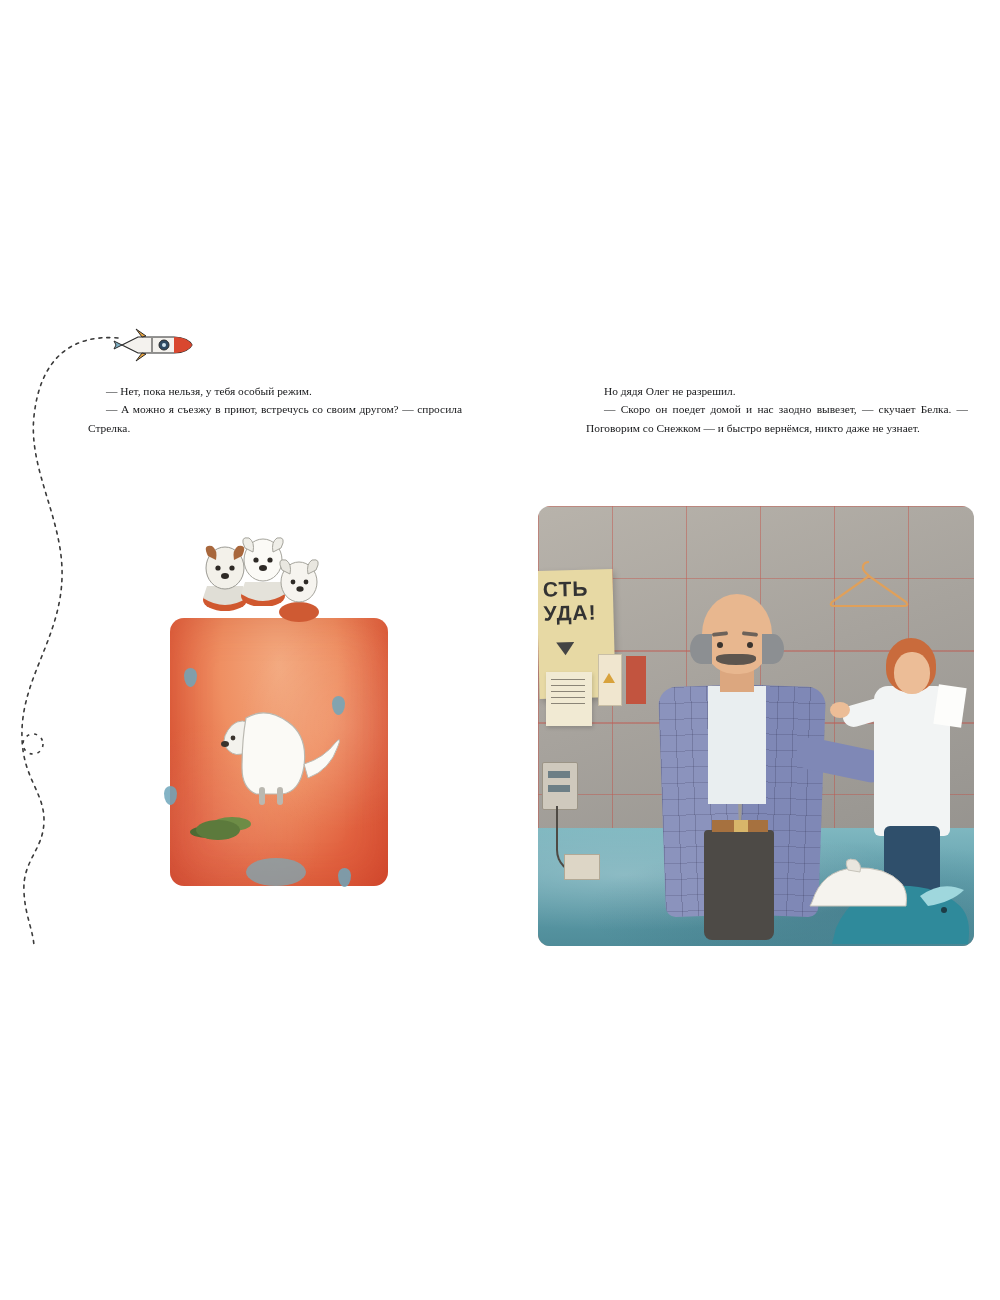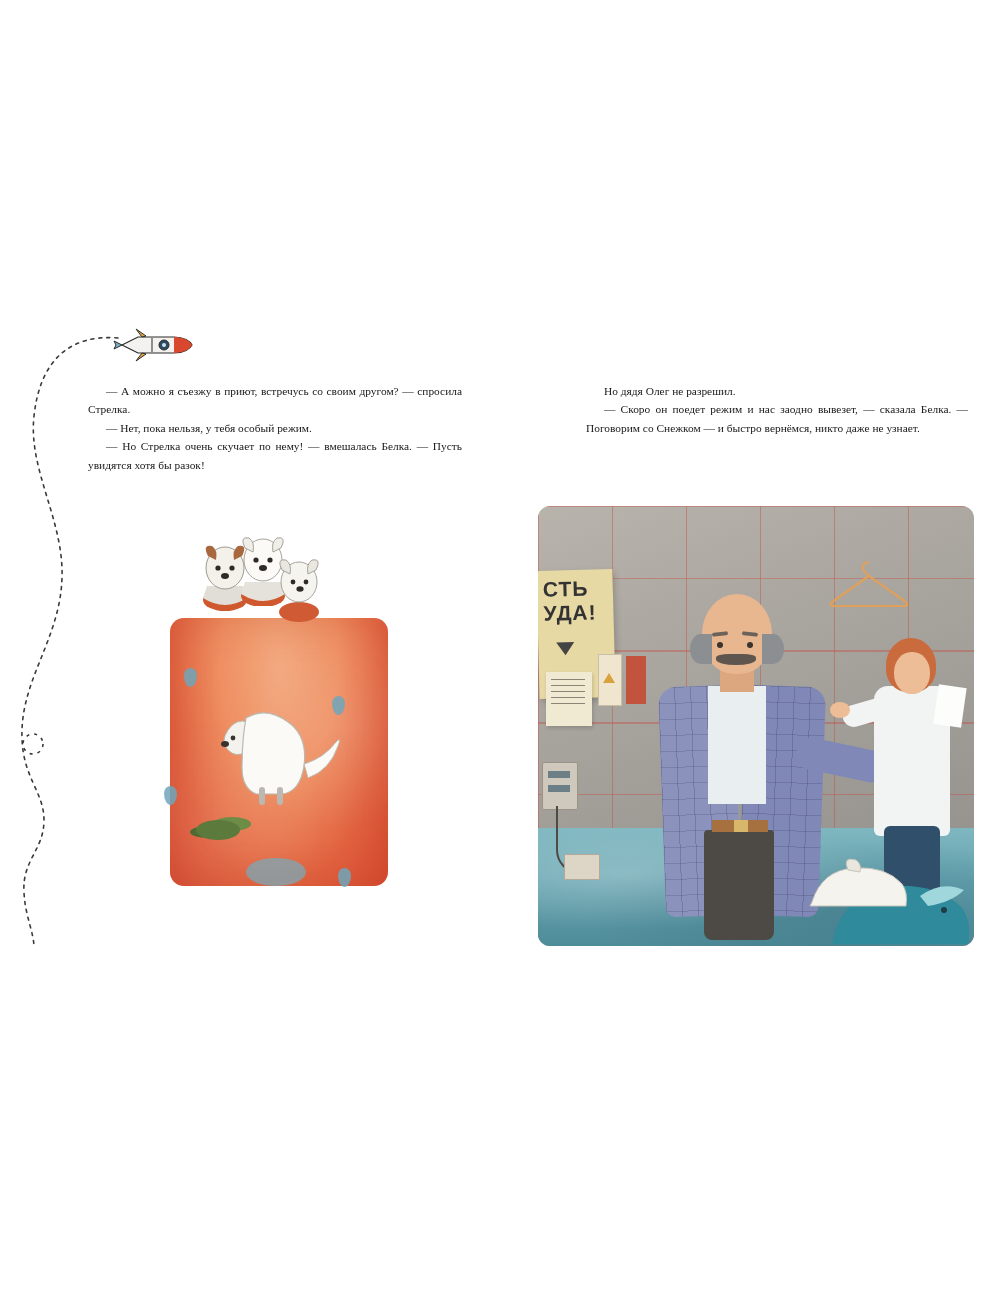--- a/index.html
+++ b/index.html
@@ -456,23 +456,22 @@
       <path d="M62 9 C72 9 78 13 80 17 C78 21 72 25 62 25 Z" fill="#d9472f"></path>
       <circle cx="52" cy="17" r="5" fill="#2e4a63" stroke="#2b2b2b" stroke-width="1"></circle>
       <circle cx="52" cy="17" r="2" fill="#cfe3ee"></circle>
       <path d="M30 9 L24 1 L34 8 Z" fill="#e8a33d" stroke="#2b2b2b" stroke-width="1"></path>
       <path d="M30 25 L24 33 L34 26 Z" fill="#e8a33d" stroke="#2b2b2b" stroke-width="1"></path>
       <path d="M10 17 L2 13 L4 17 L2 21 Z" fill="#7fb0c4" stroke="#2b2b2b" stroke-width="1"></path>
       <path d="M40 10 L40 24" stroke="#2b2b2b" stroke-width="1"></path>
     </svg>
 
     <div class="text-block" id="left-text">
+      <p class="indent">— Нет, пока нельзя, у тебя особый режим.</p>
       <p class="indent">— А можно я съезжу в приют, встречусь со своим другом? — спросила Стрелка.</p>
-      <p class="indent">— Нет, пока нельзя, у тебя особый режим.</p>
-      <p class="indent">— Но Стрелка очень скучает по нему! — вмешалась Белка. — Пусть увидятся хотя бы разок!</p>
     </div>
 
     <div id="left-illustration">
       <div class="ill-card-left"></div>
 
       <div class="drop d1"></div>
       <div class="drop d2"></div>
       <div class="drop d3"></div>
       <div class="drop d4"></div>
 
@@ -517,21 +516,21 @@
 
       <div class="bush"></div>
       <div class="blue-blob"></div>
     </div>
   </div>
 
   <div id="right-page">
 
     <div class="text-block" id="right-text">
       <p class="indent">Но дядя Олег не разрешил.</p>
-      <p class="indent">— Скоро он поедет режим и нас заодно вывезет, — сказала Белка. — Поговорим со Снежком — и быстро вернёмся, никто даже не узнает.</p>
+      <p class="indent">— Скоро он поедет домой и нас заодно вывезет, — скучает Белка. — Поговорим со Снежком — и быстро вернёмся, никто даже не узнает.</p>
     </div>
 
     <div id="right-illustration">
       <div class="tilewall"></div>
       <div class="floor"></div>
 
       <div class="poster">
         <div class="poster-text">СТЬ</div>
         <div class="poster-text" style="top:32px">УДА!</div>
         <div class="poster-arrow"></div>

